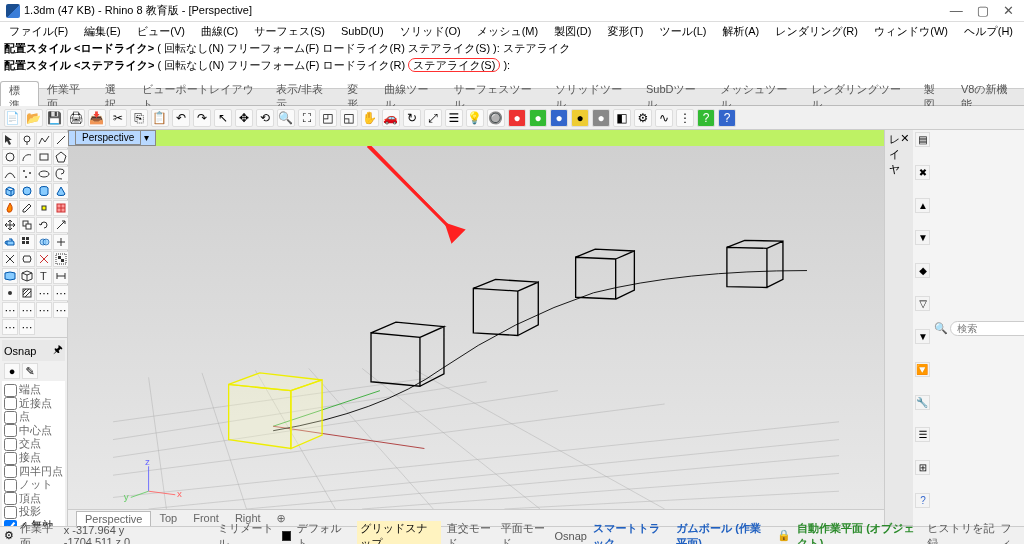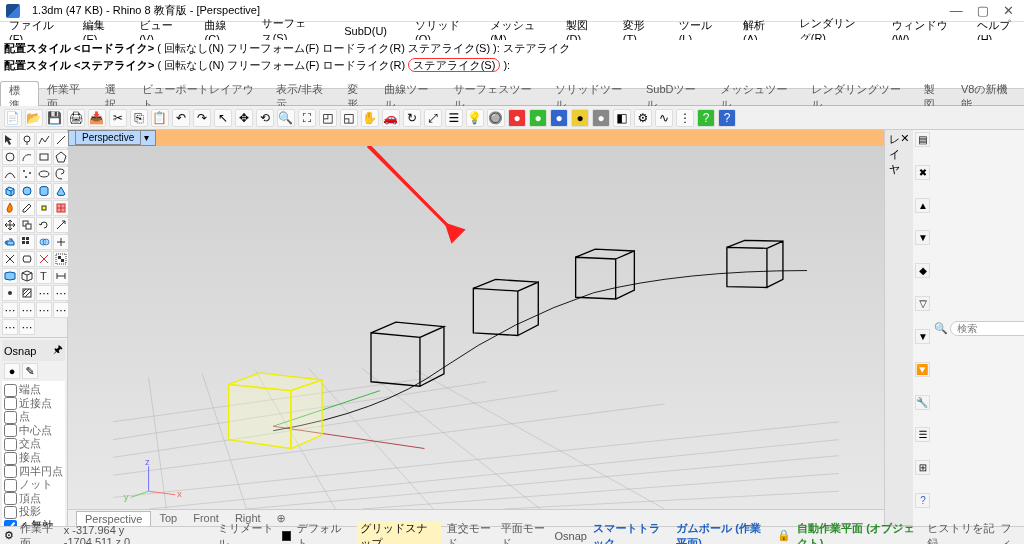--- a/index.html
+++ b/index.html
@@ -1,22 +1,22 @@
 <!DOCTYPE html>
 <html><head>
 <meta charset="utf-8">
 <style>
 * { margin: 0; padding: 0; box-sizing: border-box; font-family: "MS UI Gothic", sans-serif; font-size: 11px; }
 body { background: #f0f0f0; width: 1024px; height: 544px; overflow: hidden; display: flex; flex-direction: column; }
 .title-bar { height: 22px; background: #fff; border-bottom: 1px solid #ddd; display: flex; align-items: center; padding: 0 6px; justify-content: space-between; }
-.title-bar .t-left { display: flex; align-items: center; gap: 12px; }
+.title-bar .t-left { display: flex; align-items: center; gap: 4px; }
 .title-bar .t-icon { width: 14px; height: 14px; background: linear-gradient(135deg,#1a4d8f 50%,#3a7dd8 50%); border-radius: 2px; }
 .win-btns { display: flex; gap: 14px; padding-right: 4px; color: #555; }
 .win-btns span { cursor: pointer; font-size: 13px; }
-.menu-bar { height: 18px; background: #fff; display: flex; align-items: center; padding: 0 4px; gap: 18px; }
+.menu-bar { height: 18px; background: #fff; display: flex; align-items: center; padding: 0 4px; gap: 6px; }
 .menu-bar span { padding: 1px 5px; cursor: pointer; }
 .cmd-area { background: #fff; border-bottom: 1px solid #ccc; }
 .cmd-line { padding: 1px 4px; white-space: nowrap; overflow: hidden; }
 .cmd-line .hl { border: 1.5px solid #ff3030; border-radius: 9px; padding: 0 4px; }
 .cmd-input { width: 100%; border: none; outline: none; padding: 1px 4px; }
 .tab-row { background: #e8e8e8; border-bottom: 1px solid #bbb; display: flex; align-items: center; height: 17px; }
 .tab-row span { padding: 1px 8px; cursor: pointer; color: #555; }
 .tab-row .act { background: #fff; border-top: 1px solid #bbb; border-left: 1px solid #bbb; border-right: 1px solid #bbb; border-radius: 3px 3px 0 0; }
 .toolbar { background: #f0f0f0; border-bottom: 1px solid #ccc; padding: 2px 4px; display: flex; gap: 3px; align-items: center; height: 24px; }
 .tb-btn { width: 18px; height: 18px; border: 1px solid #ddd; border-radius: 2px; display: inline-flex; align-items: center; justify-content: center; font-size: 12px; cursor: pointer; background: #fafafa; }
@@ -24,21 +24,21 @@
 .left-tools { width: 68px; background: #f0f0f0; border-right: 1px solid #ccc; display: flex; flex-direction: column; }
 .left-grid { display: grid; grid-template-columns: repeat(4, 16px); gap: 1px; padding: 2px; justify-content: start; }
 .lt { width: 16px; height: 16px; border: 1px solid #ddd; background: #fafafa; cursor: pointer; display: flex; align-items: center; justify-content: center; }
 .lt svg { width: 12px; height: 12px; }
 .osnap-panel { border-top: 1px solid #ccc; padding: 2px; flex: 1; }
 .osnap-title { background: #e8e8e8; padding: 1px 2px; display:flex; justify-content:space-between; align-items:center; }
 .osnap-body { background: #fff; padding: 2px; }
 .osnap-body label { display: block; padding: 0; line-height: 13px; color:#666; }
 .osnap-body input { margin-right: 2px; vertical-align: middle; }
 .viewport-wrap { flex: 1; display: flex; flex-direction: column; background: #fff; }
-.vp-tab-top { height: 16px; background: #fdba74; display:flex; }
+.vp-tab-top { height: 16px; background: #bef264; display:flex; }
 .vp-tab-top span { background: #b8d8ff; padding: 1px 6px; border: 1px solid #888; font-size: 10px; }
 .viewport { flex: 1; position: relative; background: linear-gradient(#d0d0d0, #e8e8e8); overflow: hidden; }
 .viewport svg { width: 100%; height: 100%; }
 .vp-tabs-bot { height: 17px; background: #f0f0f0; border-top: 1px solid #ccc; display: flex; align-items: center; padding-left: 8px; }
 .vp-tabs-bot span { padding: 1px 8px; cursor: pointer; color: #666; }
 .vp-tabs-bot .act { background: #fff; border: 1px solid #bbb; border-bottom: none; }
 .right-panel { width: 140px; background: #f4f4f4; border-left: 1px solid #ccc; display: flex; flex-direction: row; }
 .rp-title { background: #e8e8e8; padding: 2px 4px; border-bottom: 1px solid #ccc; display:flex; justify-content:space-between; }
 .rp-tools { padding: 2px; display: flex; flex-wrap: wrap; gap: 2px; }
 .rp-tools span { width: 15px; height: 15px; border: 1px solid #ddd; display: inline-flex; align-items: center; justify-content: center; cursor: pointer; font-size:10px; }

